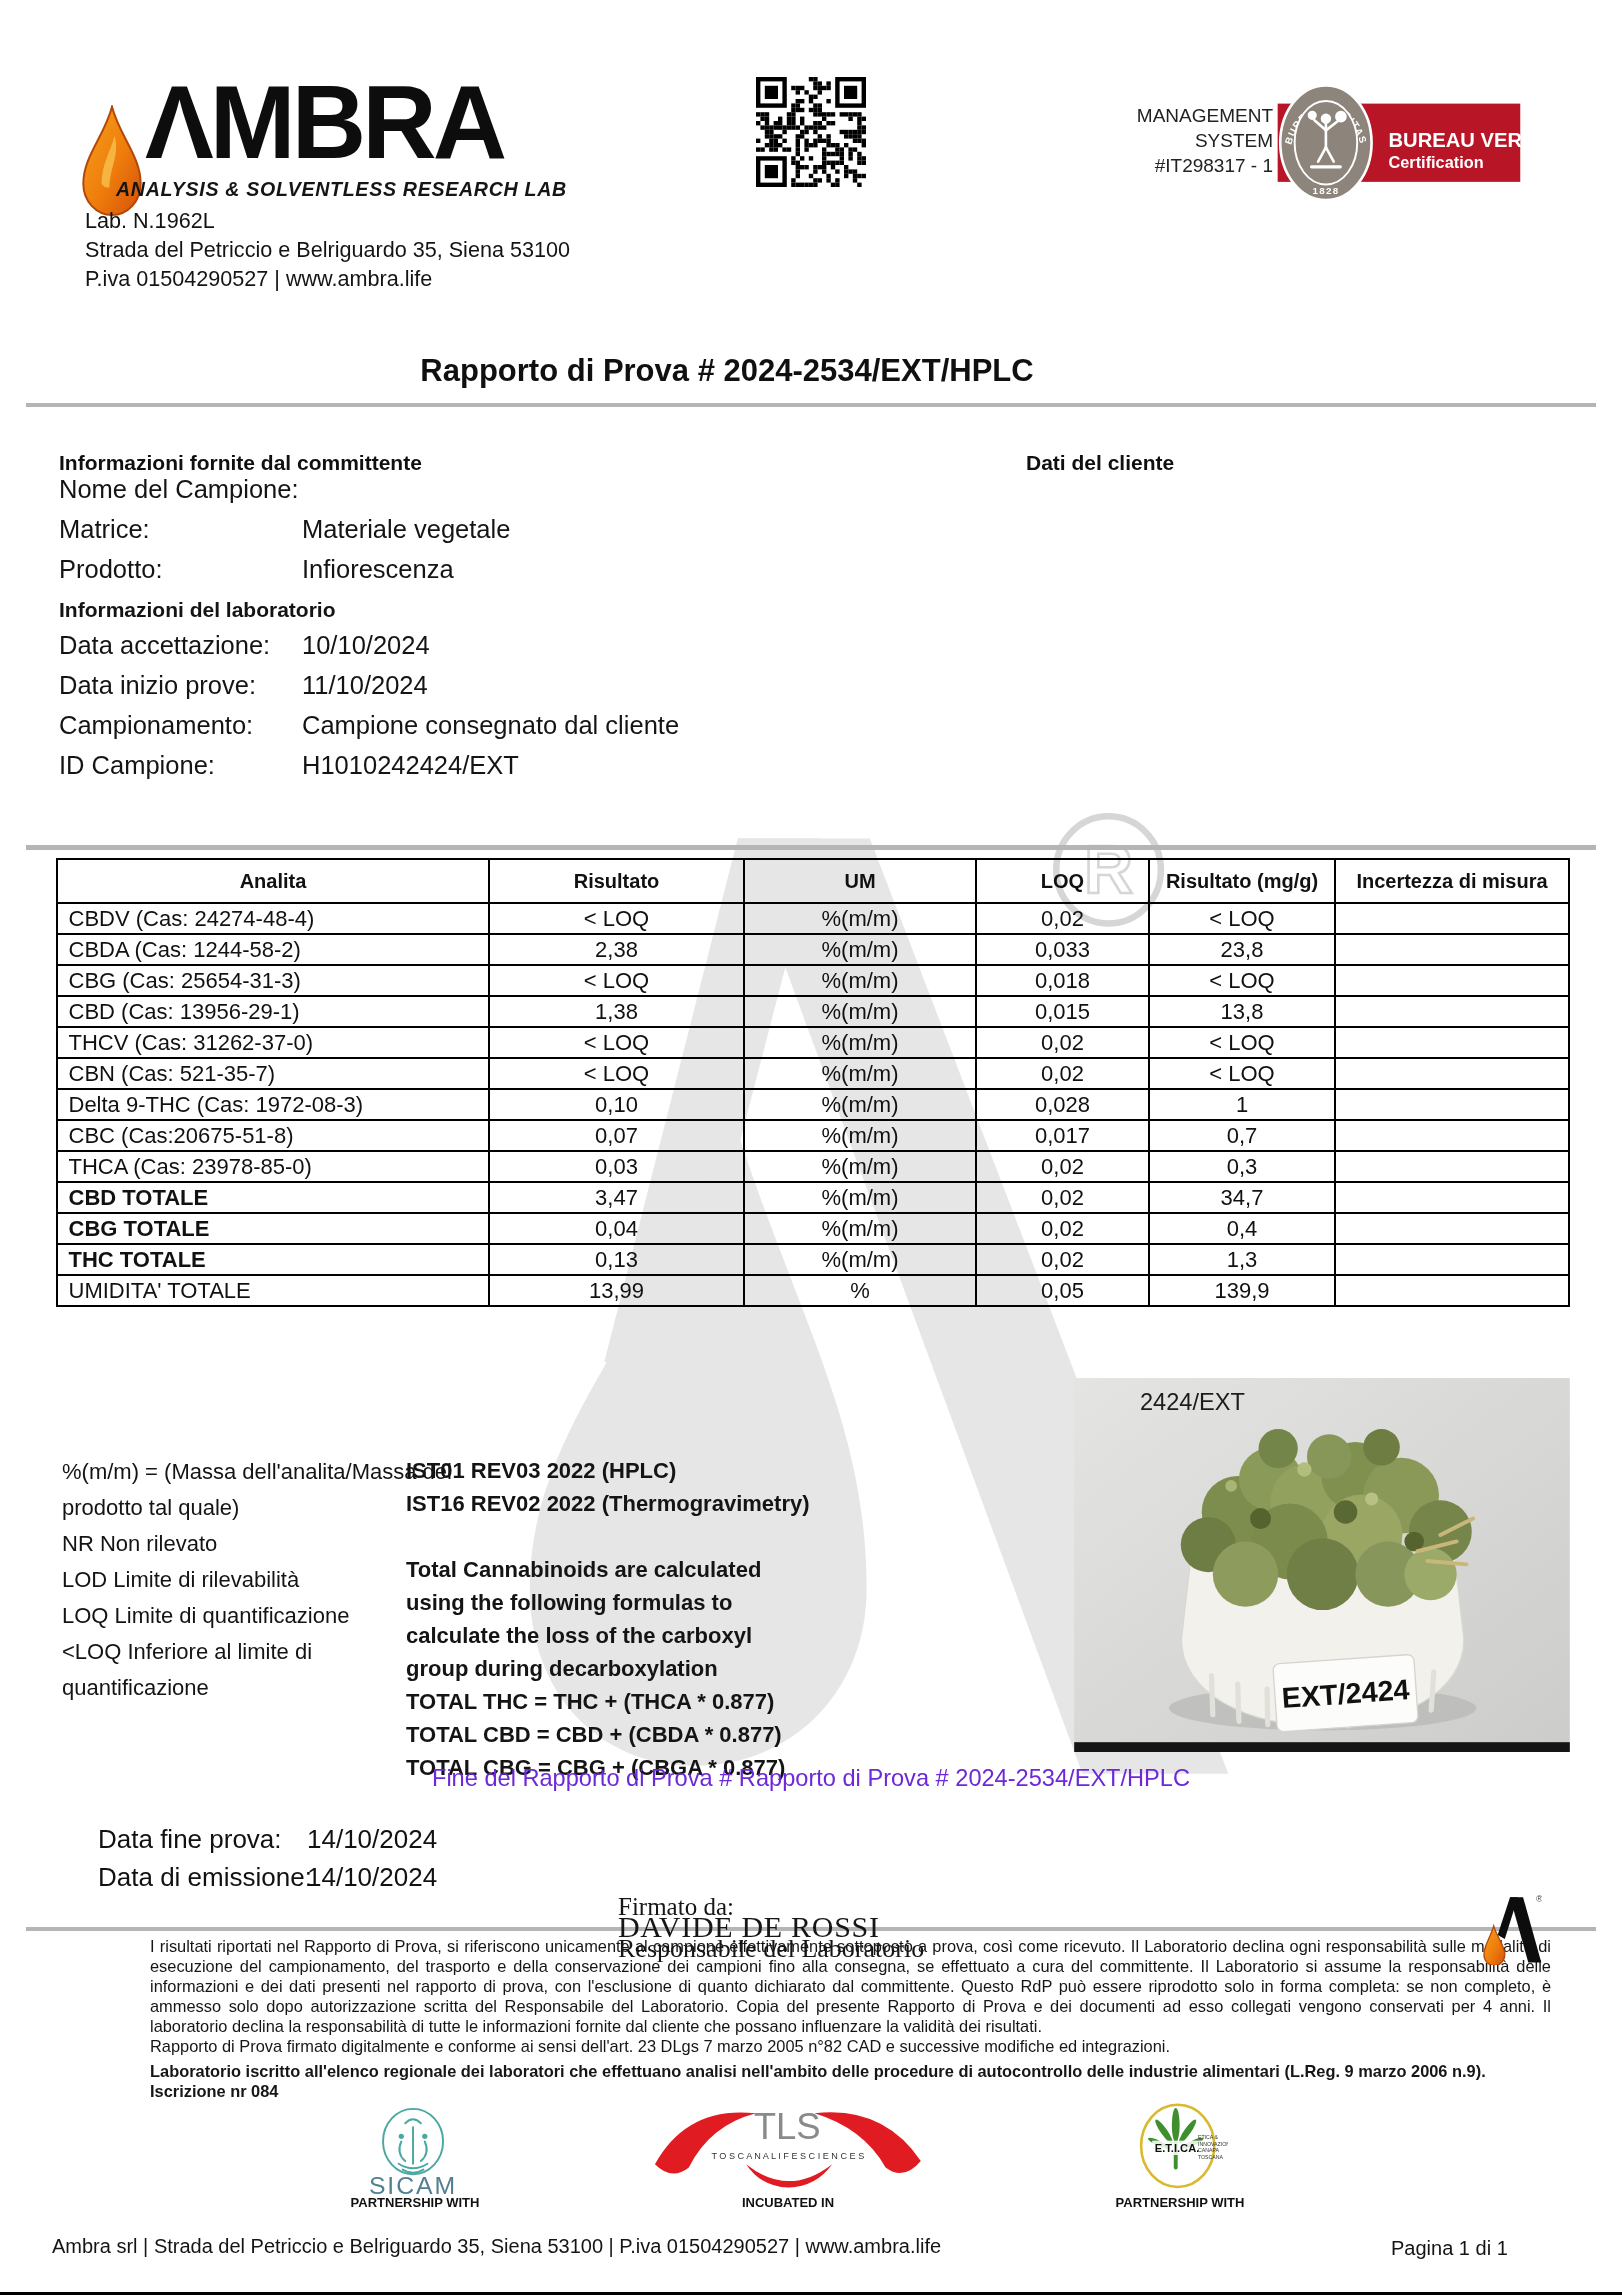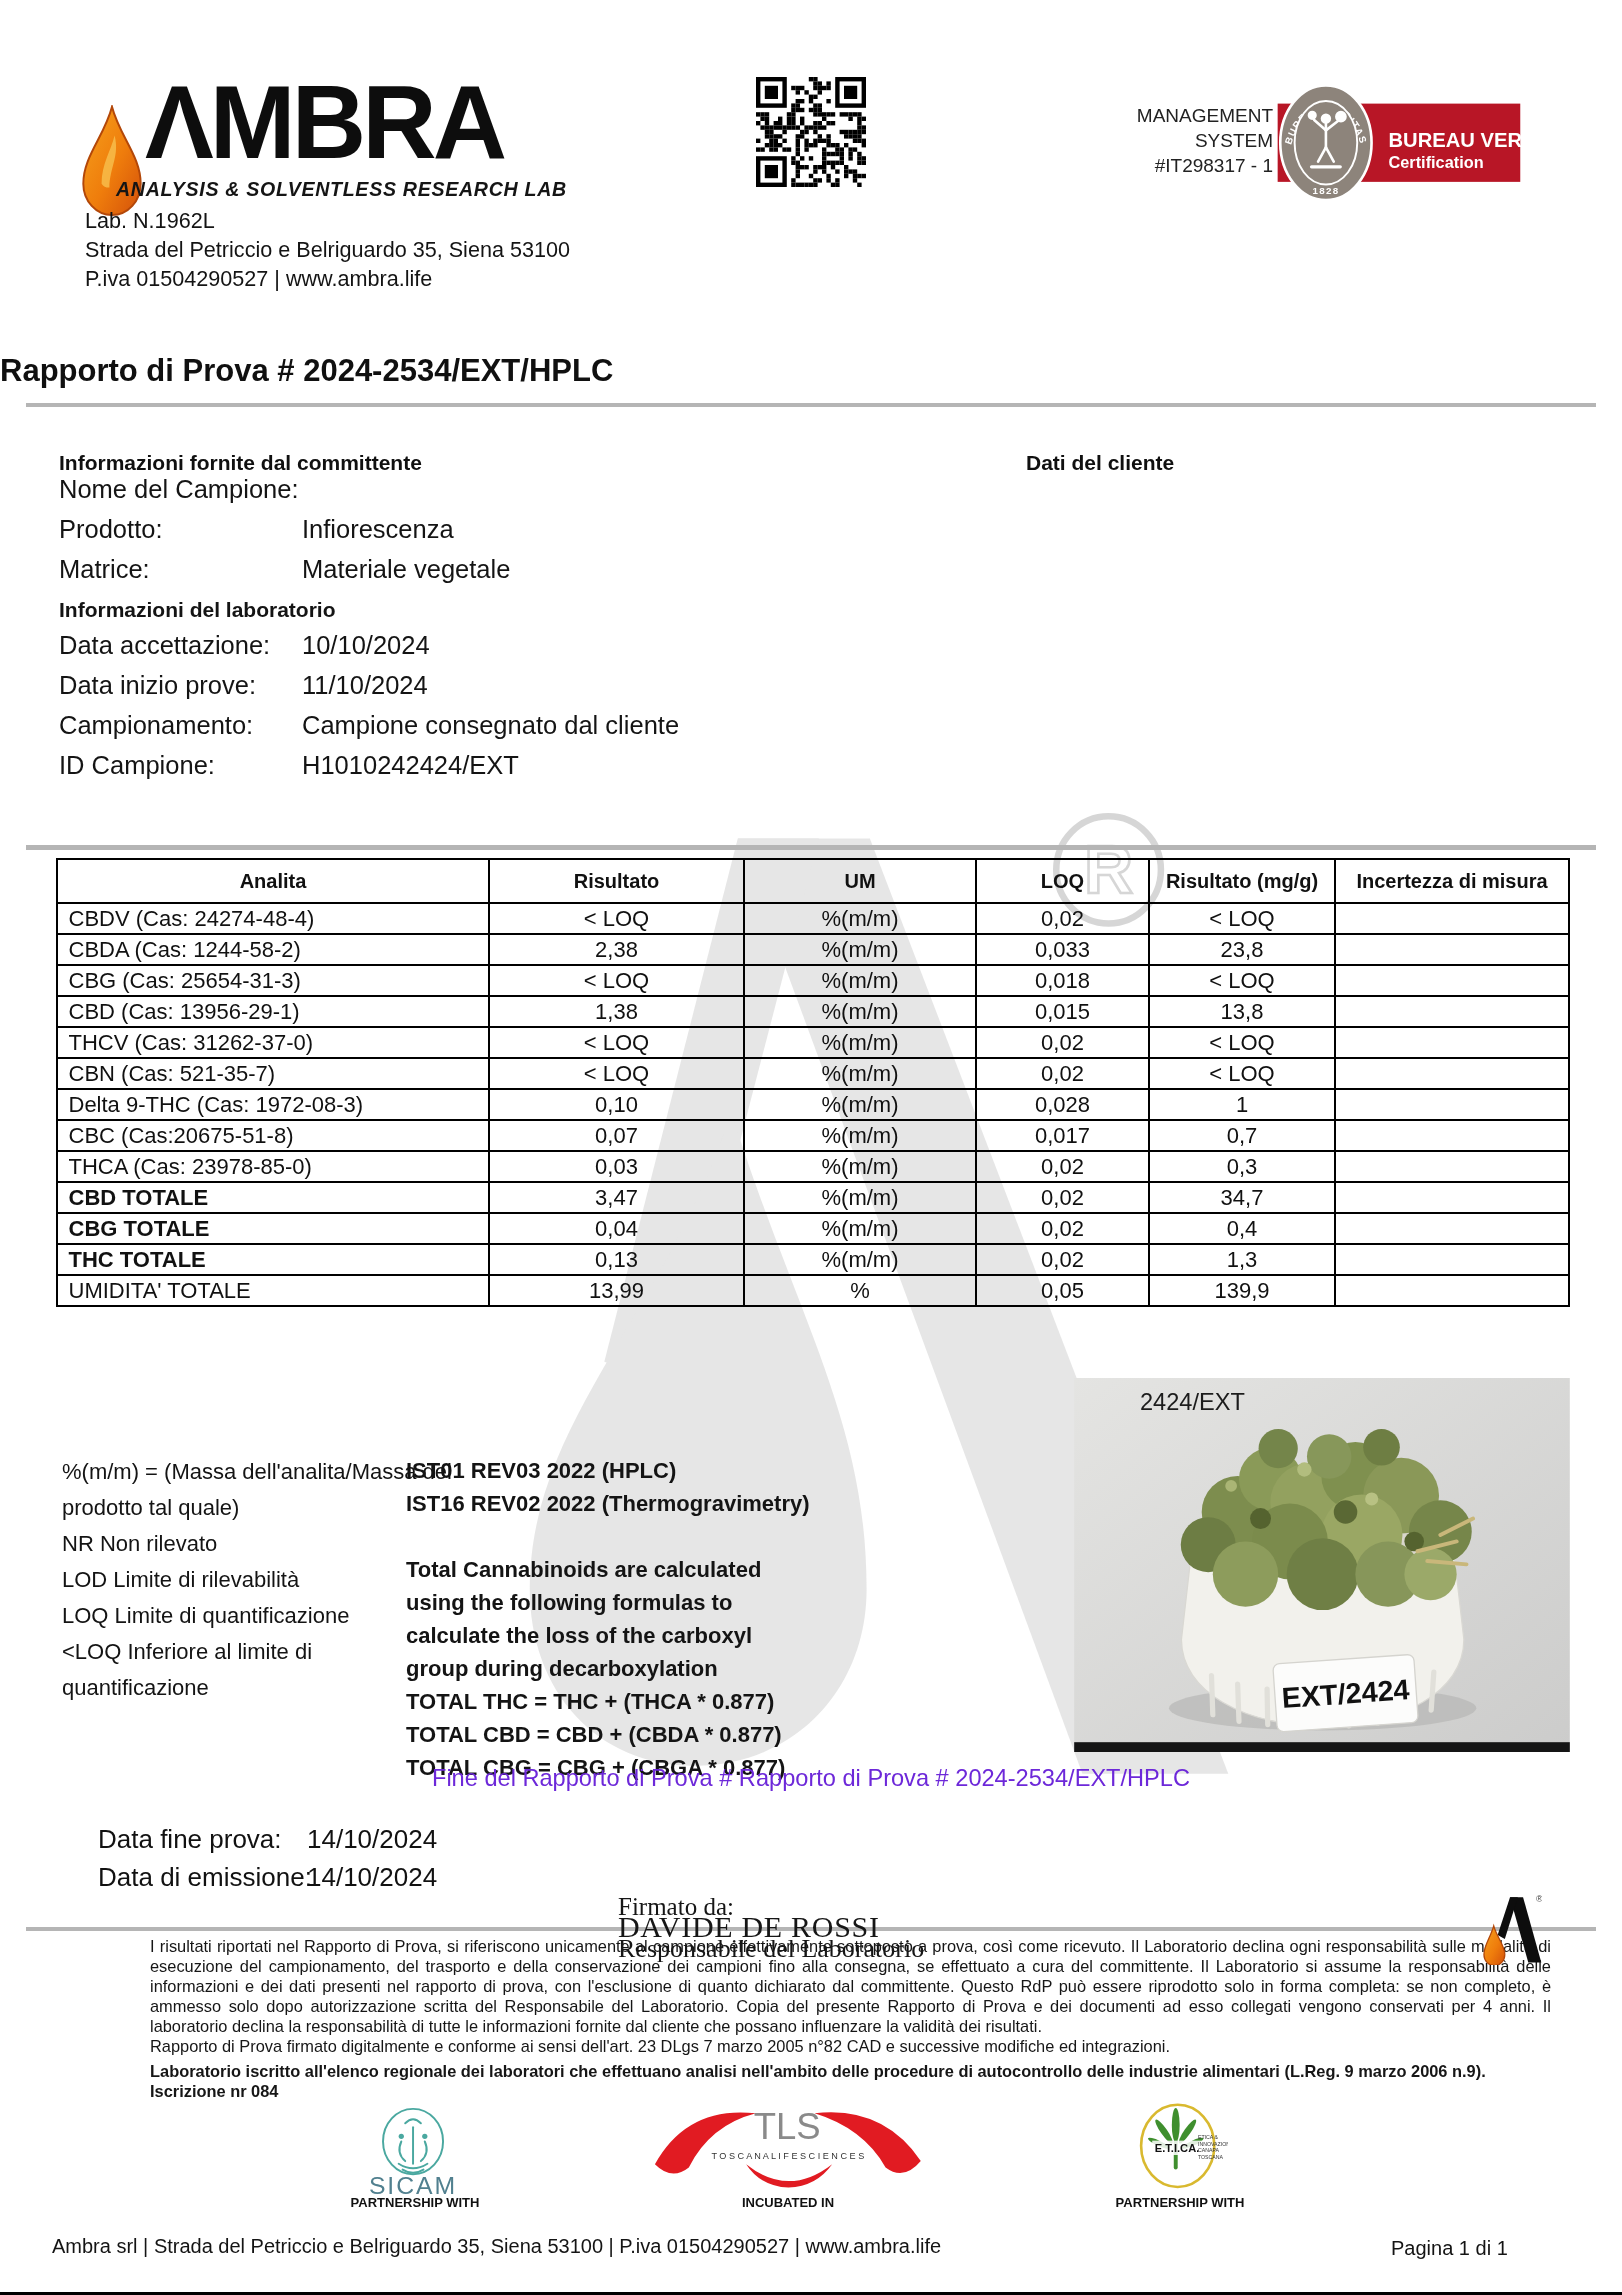--- a/index.html
+++ b/index.html
@@ -7,21 +7,21 @@
         font-family:"Liberation Sans",sans-serif;color:#111;}
   #page *{box-sizing:border-box;}
   .abs{position:absolute;}
   .wm{position:absolute;left:0;top:0;z-index:0;pointer-events:none;}
   .z1{z-index:1;}
   
   .brand{left:145px;top:71px;font-size:103px;font-weight:700;letter-spacing:-3.9px;color:#0d0d0d;line-height:1;}
   .tagline{left:116px;top:178px;font-size:19.6px;font-weight:700;letter-spacing:0.7px;color:#151515;font-style:italic;}
   .hline{left:85px;font-size:21.6px;color:#141414;}
   .mgmt{left:1047px;top:103px;width:226px;text-align:right;font-size:19px;line-height:25px;white-space:pre-line;color:#222;}
-  .title{left:0;top:353px;width:1454px;font-size:31px;font-weight:700;color:#101010;}
+  .title{left:0;top:353px;width:1454px;text-align:center;font-size:31px;font-weight:700;color:#101010;}
   .grule{background:#b5b5b5;left:26px;width:1570px;height:3.9px;}
   
   .sec-h{font-size:21px;font-weight:700;color:#101010;}
   .info-block{left:59px;top:472px;width:785px;font-size:25.5px;color:#141414;}
   .irow{display:flex;line-height:35px;margin-bottom:5.2px;}
   .irow .lbl{width:243px;flex:none;}
   .irow .val{white-space:pre-line;}
   .lab-h{margin-top:9.2px;margin-bottom:5.2px;font-size:21px;font-weight:700;line-height:26px;}
   .lab-rows .irow{line-height:35px;}
   
@@ -345,27 +345,27 @@
   <div class="abs z1 sec-h" style="left:59px;top:451px">Informazioni fornite dal committente</div>
   <div class="abs z1 sec-h" style="left:1026px;top:451px">Dati del cliente</div>
 
   <div class="abs z1 info-block">
     <div>
   <div class="irow">
     <div class="lbl">Nome del Campione:</div>
   </div>
 
   <div class="irow">
+    <div class="lbl">Matrice:</div>
+    <div class="val">Materiale vegetale</div>
+  </div>
+
+  <div class="irow">
     <div class="lbl">Prodotto:</div>
     <div class="val">Infiorescenza</div>
-  </div>
-
-  <div class="irow">
-    <div class="lbl">Matrice:</div>
-    <div class="val">Materiale vegetale</div>
   </div>
 </div>
     <div class="lab-h">Informazioni del laboratorio</div>
     <div class="lab-rows">
   <div class="irow">
     <div class="lbl">Data accettazione:</div>
     <div class="val">10/10/2024</div>
   </div>
 
   <div class="irow">

